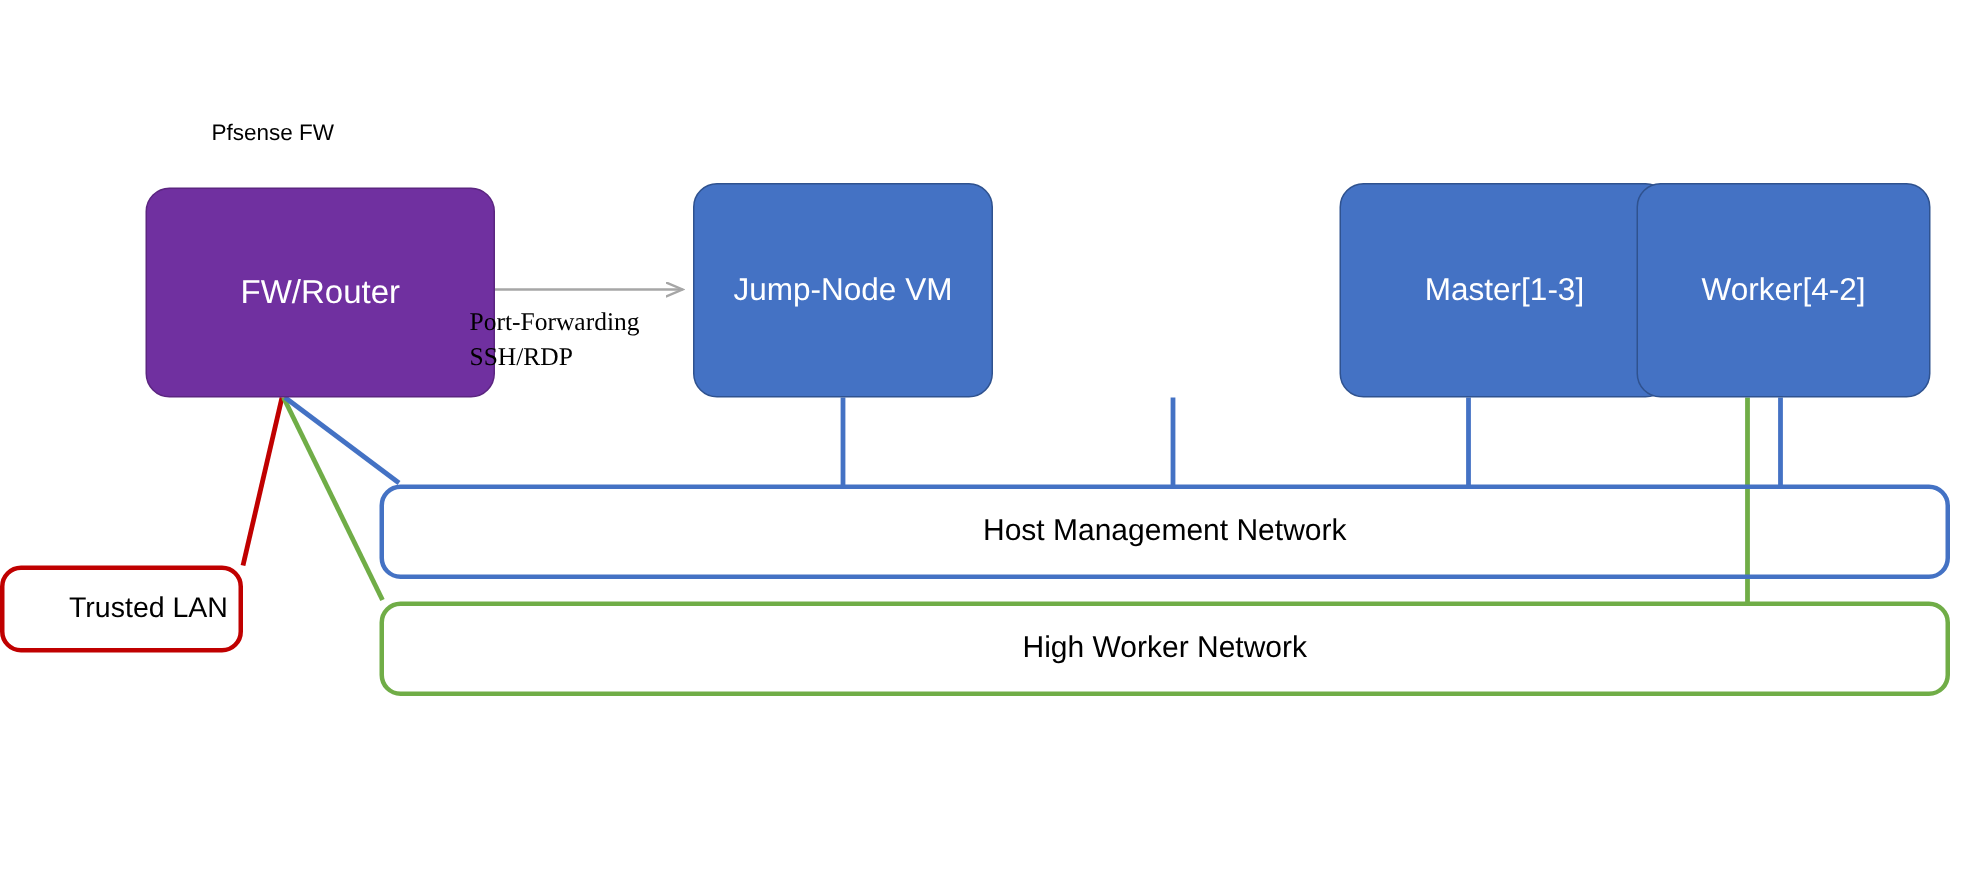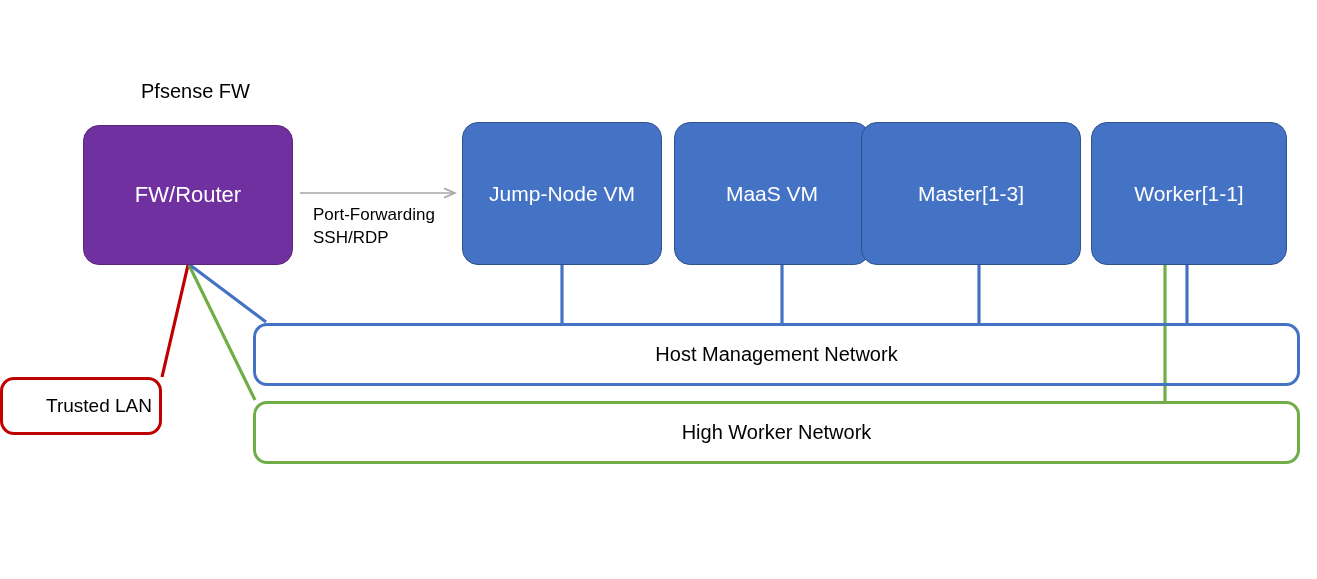--- a/index.html
+++ b/index.html
@@ -62,21 +62,21 @@
     align-items: center;
     justify-content: center;
     color: #000000;
     font-size: 20px;
   }
   .netbar-mgmt { border: 3px solid #4472C4; text-align: right; }
   .netbar-hs { border: 3px solid #70AD47; }
   .caption {
     position: absolute;
     color: #000000;
-    font-size: 20px;
+    font-size: 15px;
     white-space: nowrap;
   }
   .edge-label {
     position: absolute;
     color: #000000;
     font-size: 17px;
     line-height: 1.35;
     white-space: nowrap;
   }
 </style>
@@ -104,34 +104,33 @@
     <line x1="562" y1="265" x2="562" y2="325" stroke="#4472C4" stroke-width="3.2"></line>
     <line x1="782" y1="265" x2="782" y2="325" stroke="#4472C4" stroke-width="3.2"></line>
     <line x1="979" y1="265" x2="979" y2="325" stroke="#4472C4" stroke-width="3.2"></line>
     <line x1="1187" y1="265" x2="1187" y2="325" stroke="#4472C4" stroke-width="3.2"></line>
 
     <line x1="1165" y1="265" x2="1165" y2="403" stroke="#70AD47" stroke-width="3.2"></line>
   </svg>
 
   <div class="caption" style="left:141px; top:80px;">Pfsense FW</div>
 
-  <div class="node node-fw" style="left:83px; top:125px; width:210px; height:140px;">FW/Router</div>
+  <div class="node node-fw" style="left:97px; top:125px; width:233px; height:140px;">FW/Router</div>
 
-  <div class="edge-label" style="left:313px; top:204px;">
+  <div class="edge-label" style="left:313px; top:204px;font-family:Liberation Serif, serif;">
     <div>Port-Forwarding</div>
     <div>SSH/RDP</div>
   </div>
 
   <div class="node node-vm" style="left:462px; top:122px; width:200px; height:143px;">Jump-Node VM</div>
 
-  <div class="node node-vm" style="left:674px; top:122px; width:196px; height:143px;">MaaS VM</div>
 
-  <div class="node node-vm" style="left:861px; top:122px; width:220px; height:143px;">Master[1-3]</div>
+  <div class="node node-vm" style="left:893px; top:122px; width:220px; height:143px;">Master[1-3]</div>
 
-  <div class="node node-vm" style="left:1091px; top:122px; width:196px; height:143px;">Worker[1-1]</div>
+  <div class="node node-vm" style="left:1091px; top:122px; width:196px; height:143px;">Worker[4-2]</div>
 
   <div class="netbar netbar-mgmt" style="left:253px; top:323px; width:1047px; height:63px;">Host Management Network</div>
 
   <div class="netbar netbar-hs" style="left:253px; top:401px; width:1047px; height:63px;">High Worker Network</div>
 
   <div class="node node-lan" style="left:0px; top:377px; width:162px; height:58px;">Trusted LAN</div>
 
 </div>
 
 </body></html>

